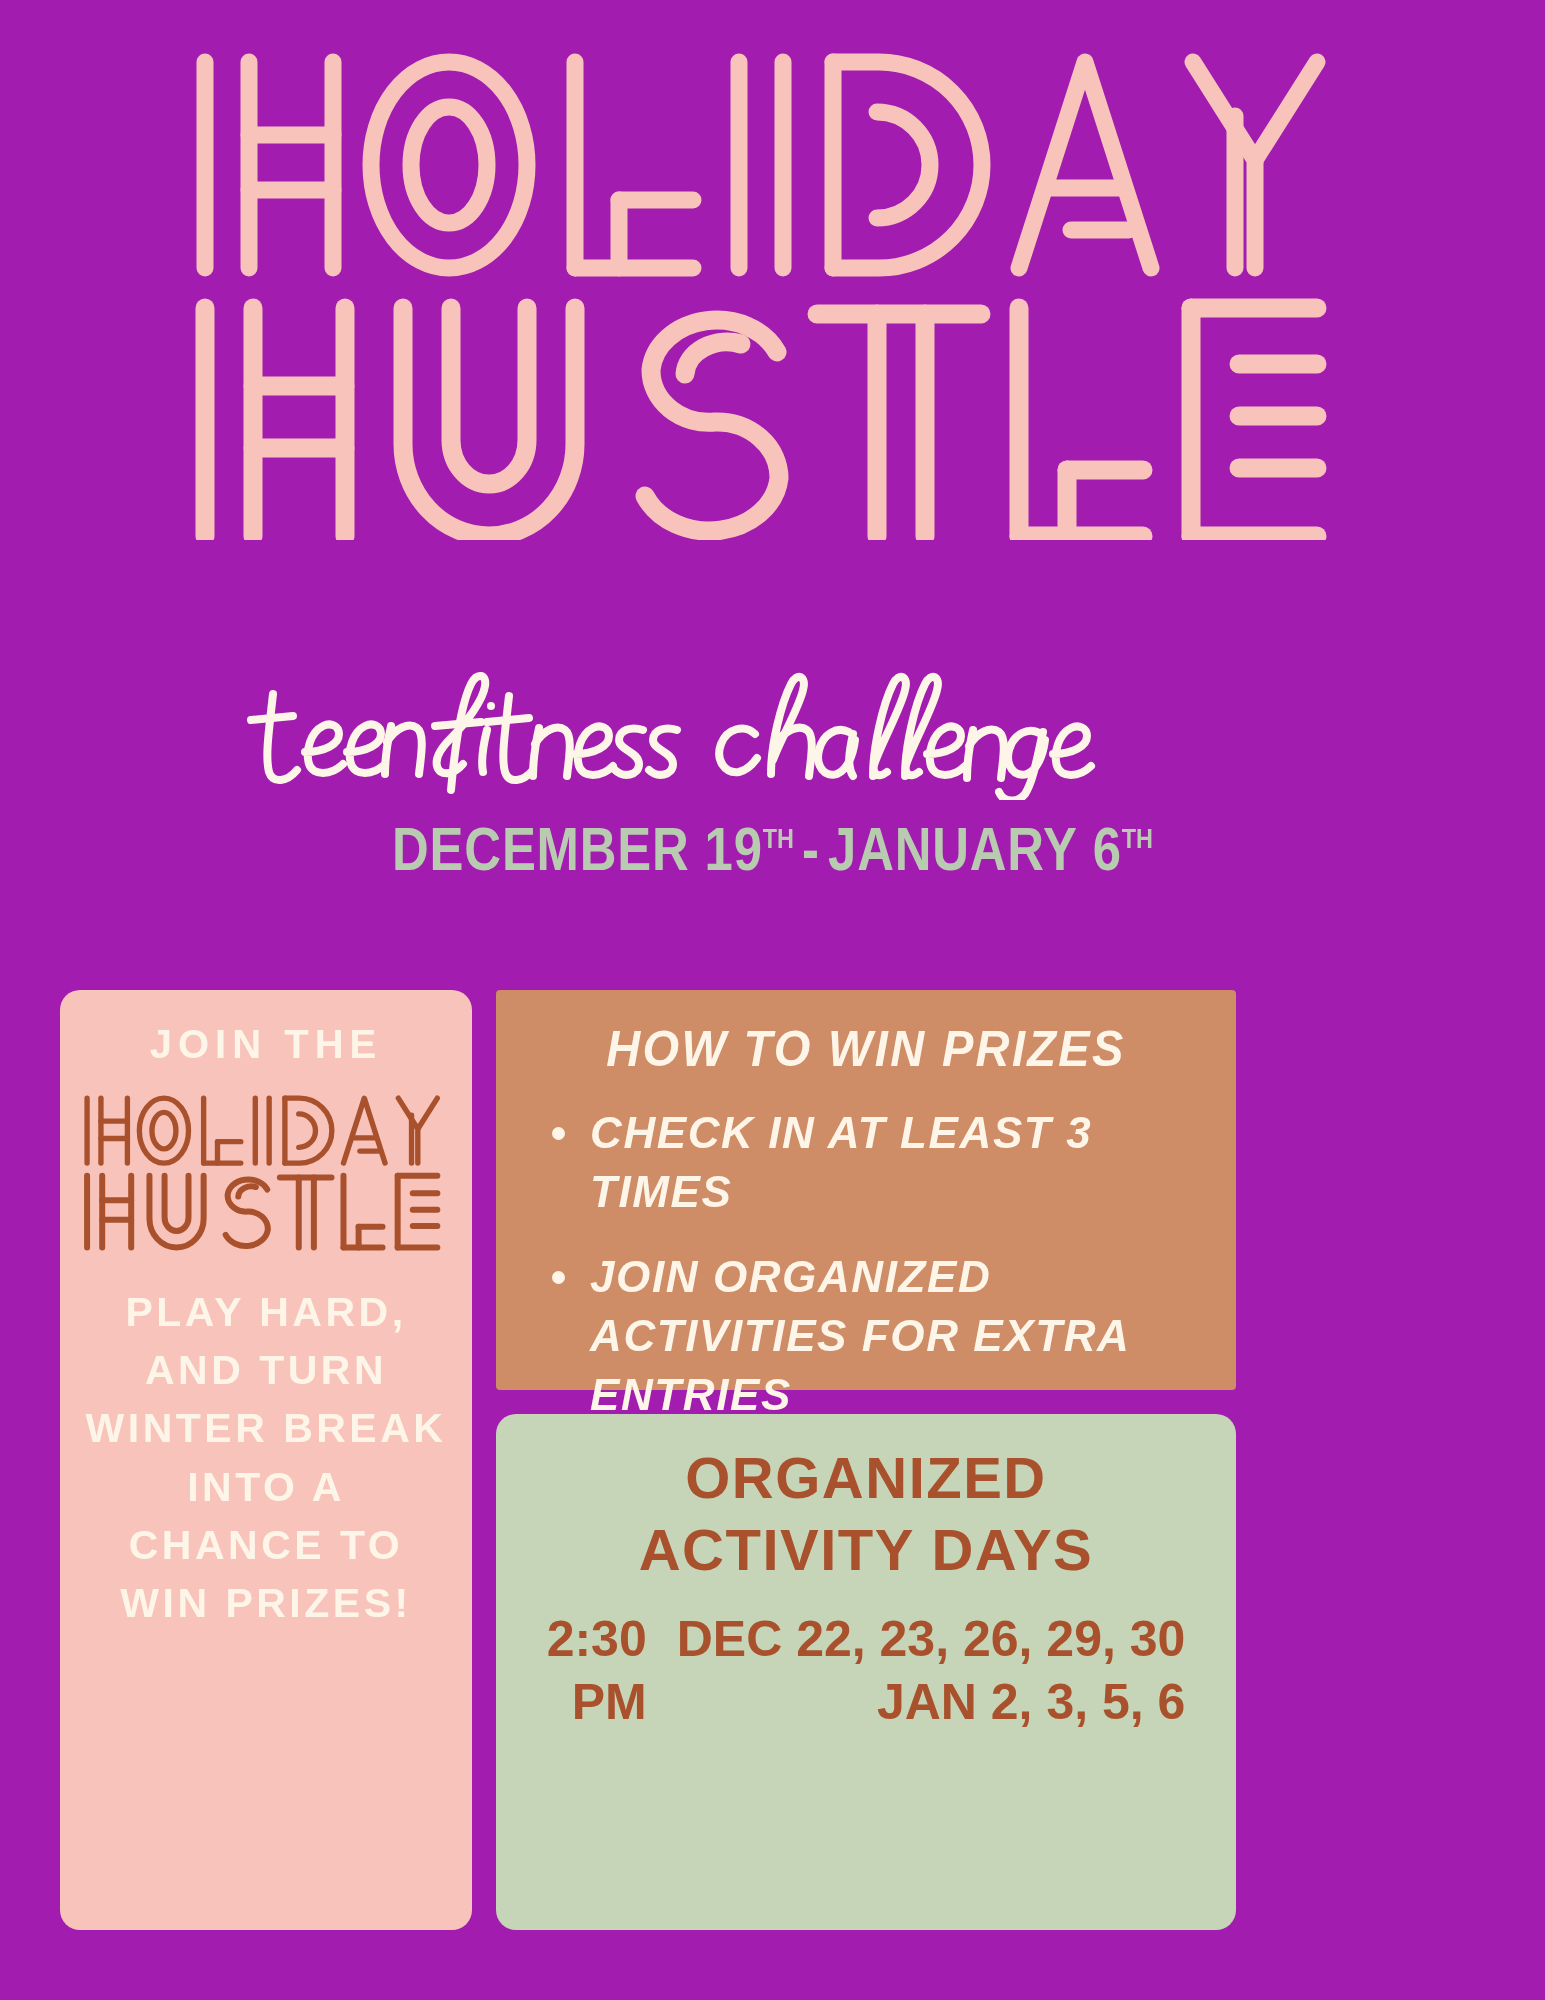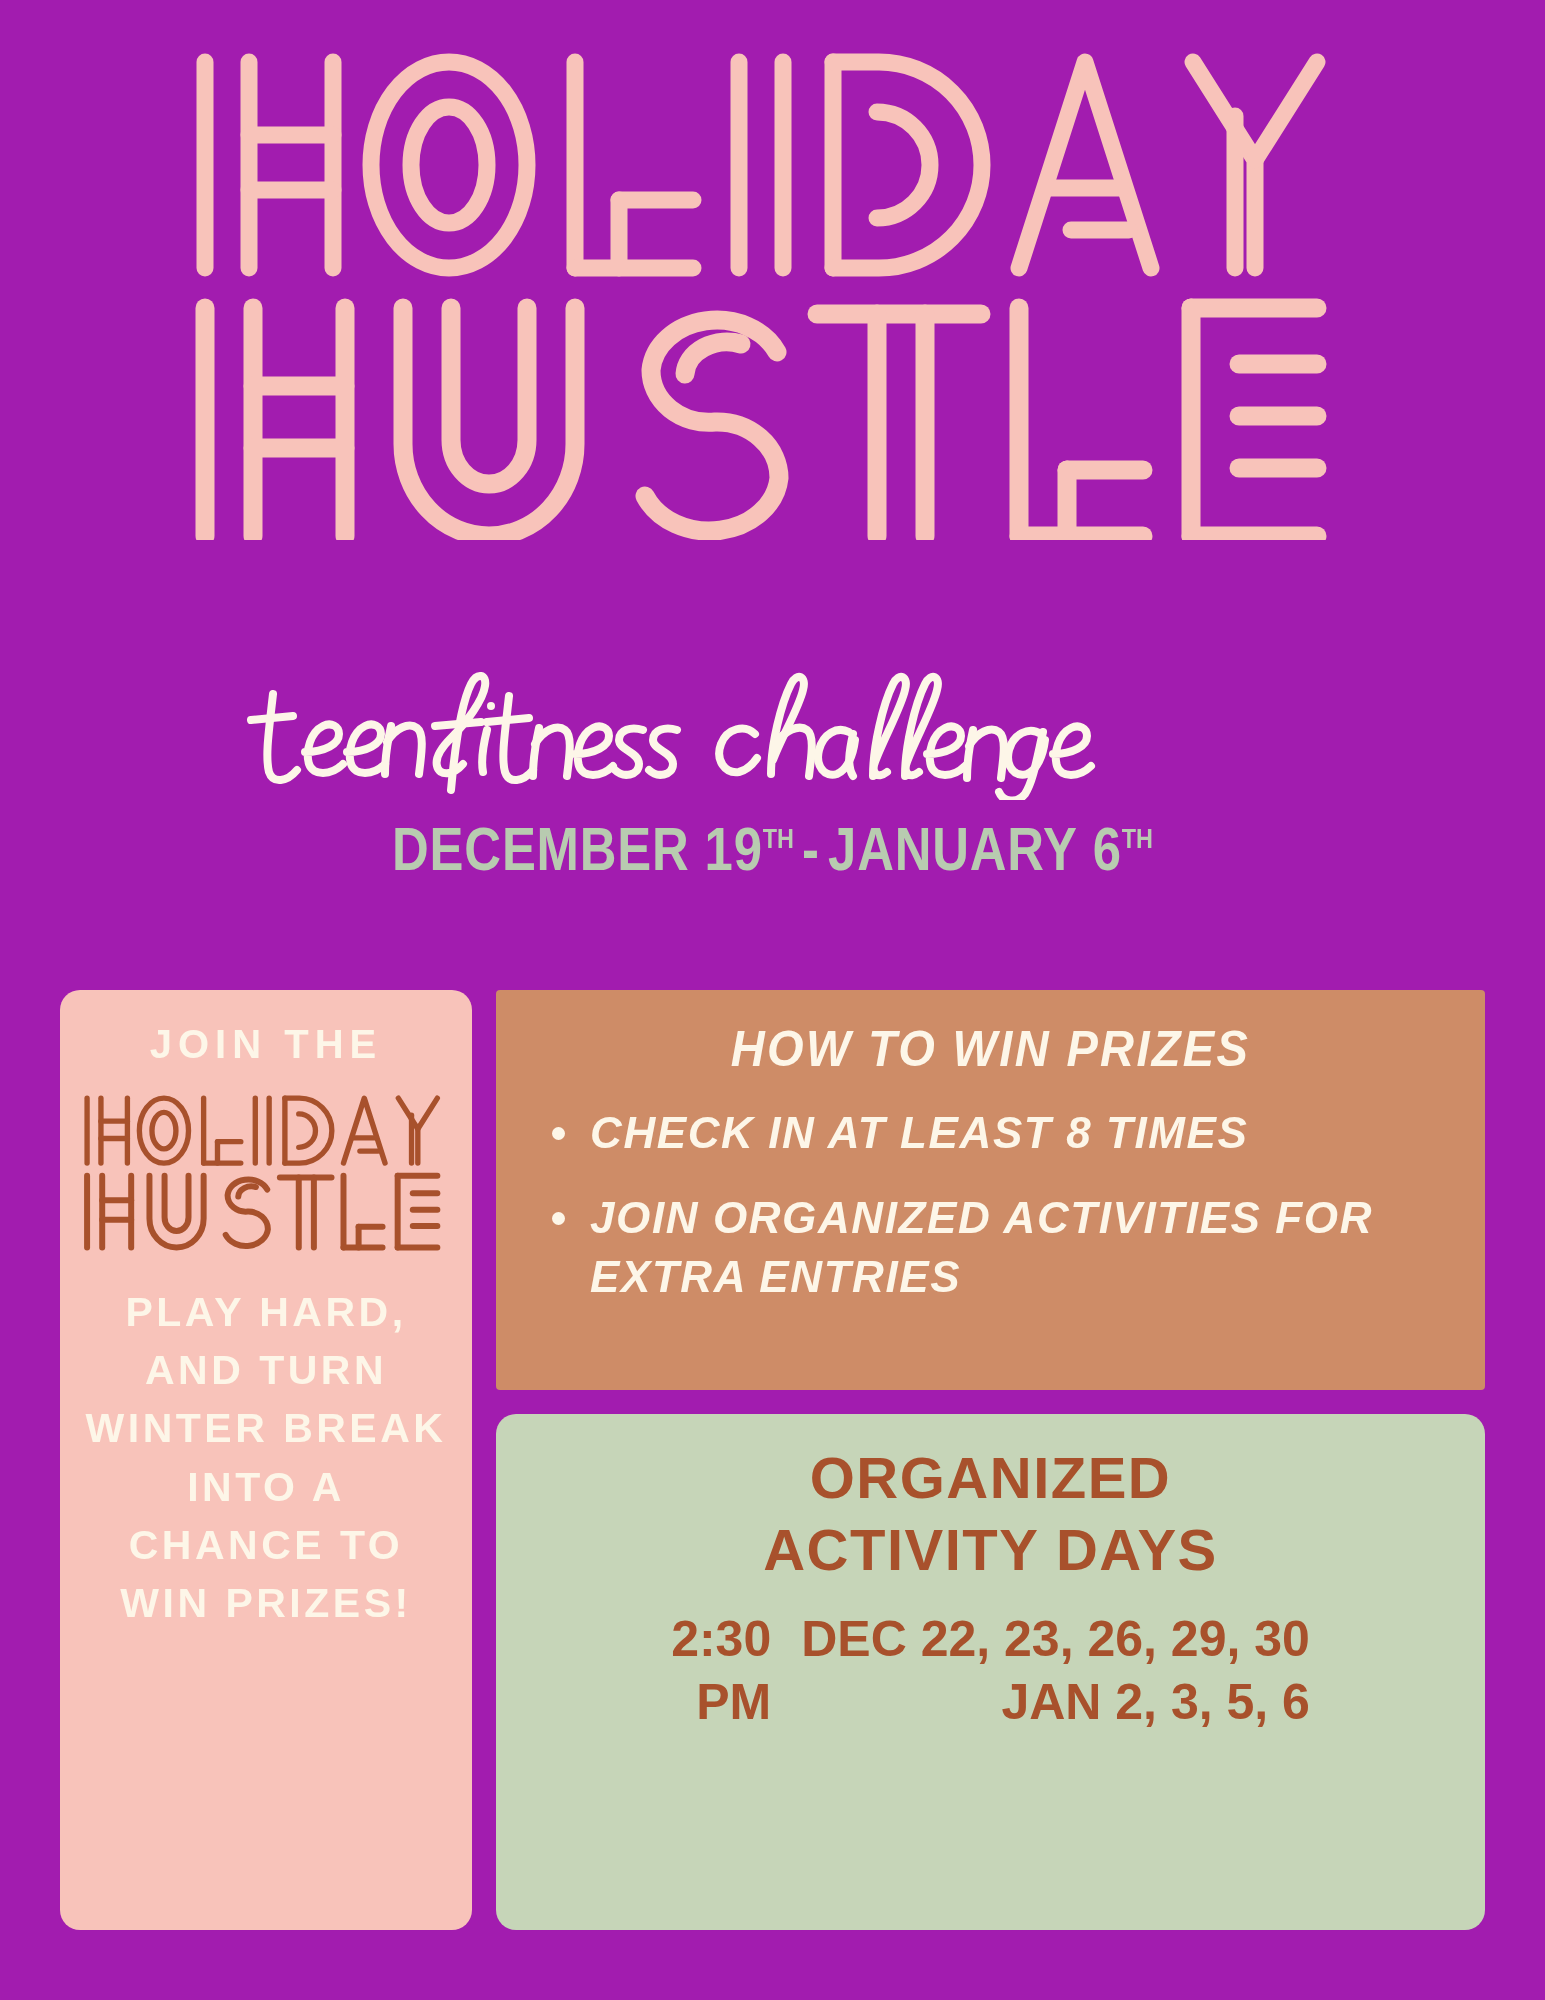--- a/index.html
+++ b/index.html
@@ -53,21 +53,21 @@
     vertical-align: super;
     letter-spacing: 0px;
   }
   .date-dash { padding: 0 10px; }
 
   
   .cards {
     position: absolute;
     left: 60px;
     top: 990px;
-    width: 1425px;
+    width: 1176px;
     height: 940px;
     display: grid;
     grid-template-columns: 412px 1fr;
     grid-template-rows: 400px 1fr;
     gap: 24px 24px;
   }
 
   .card-pink {
     grid-column: 1;
     grid-row: 1 / span 2;
@@ -427,21 +427,21 @@
         <div>CHANCE TO</div>
         <div>WIN PRIZES!</div>
       </div>
     </div>
 
     <div class="card-tan">
       <div class="tan-title">HOW TO WIN PRIZES</div>
       <ul class="tan-list">
         <li>
           <span class="dot"></span>
-          <span>CHECK IN AT LEAST 8 TIMES</span>
+          <span>CHECK IN AT LEAST 3 TIMES</span>
         </li>
         <li>
           <span class="dot"></span>
           <span>JOIN ORGANIZED ACTIVITIES FOR EXTRA ENTRIES</span>
         </li>
       </ul>
     </div>
 
     <div class="card-green">
       <div class="green-title">

